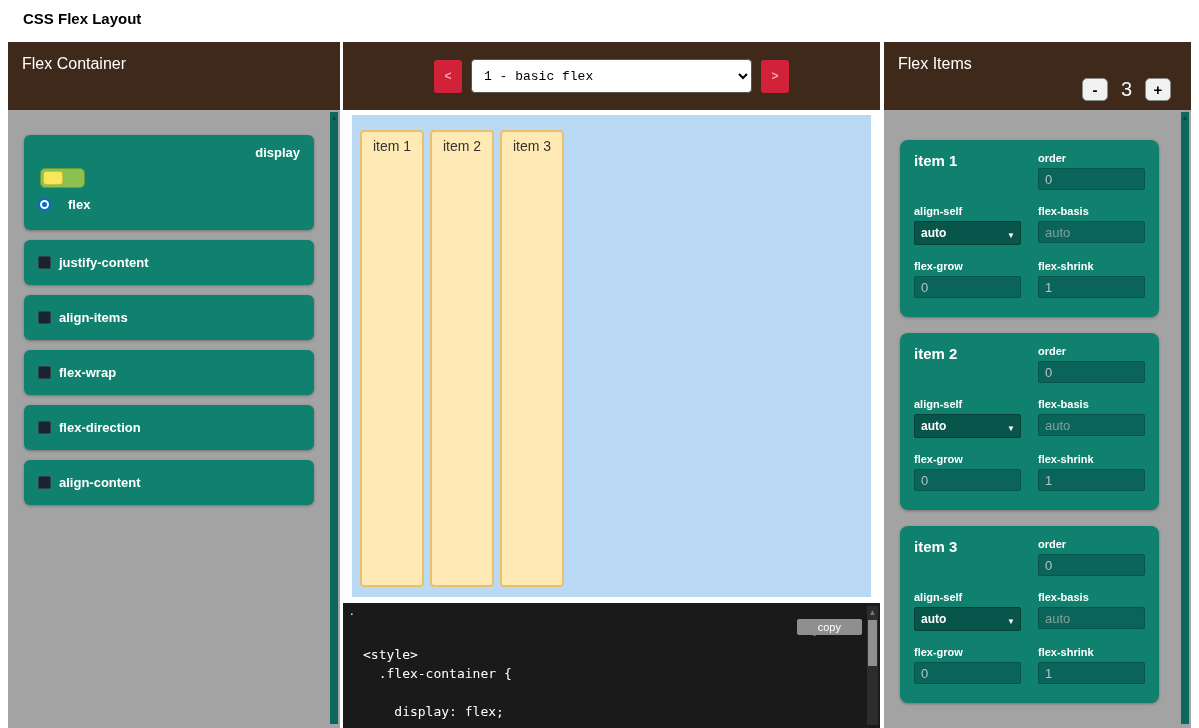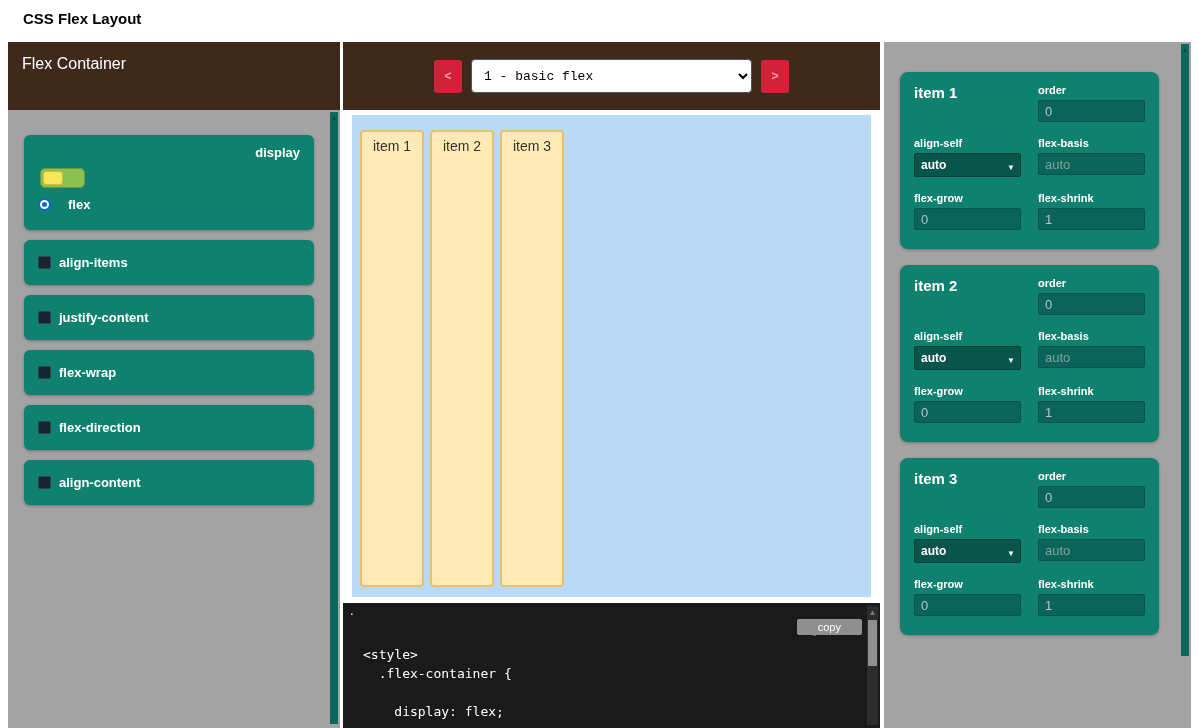--- a/index.html
+++ b/index.html
@@ -174,25 +174,25 @@
         <div class="toggle-knob"></div>
       </div>
       <div class="radio-row">
         <span class="radio"></span>
         <span class="radio-label">flex</span>
       </div>
     </div>
 
     <div class="card option-card">
       <span class="checkbox"></span>
+      <span class="option-label">justify-content</span>
+    </div>
+    <div class="card option-card">
+      <span class="checkbox"></span>
       <span class="option-label">align-items</span>
-    </div>
-    <div class="card option-card">
-      <span class="checkbox"></span>
-      <span class="option-label">justify-content</span>
     </div>
     <div class="card option-card">
       <span class="checkbox"></span>
       <span class="option-label">flex-wrap</span>
     </div>
     <div class="card option-card">
       <span class="checkbox"></span>
       <span class="option-label">flex-direction</span>
     </div>
     <div class="card option-card">
@@ -239,20 +239,28 @@
 
     display: flex;</div>
     <div class="code-scrollbar">
       <span class="arrow">▲</span>
       <div class="code-scroll-thumb"></div>
     </div>
   </div>
 </div>
 
 <div class="panel" id="right-panel">
+  <div class="panel-header">
+    <span>Flex Items</span>
+    <div class="count-controls">
+      <button class="count-btn">-</button>
+      <span class="item-count">3</span>
+      <button class="count-btn">+</button>
+    </div>
+  </div>
   <div class="panel-body">
 
     <div class="item-card first">
       <div class="card-grid">
         <div class="field">
           <span class="item-title">item 1</span>
         </div>
         <div class="field">
           <span class="field-label">order</span>
           <input class="text-input" type="text" value="0" style="">

